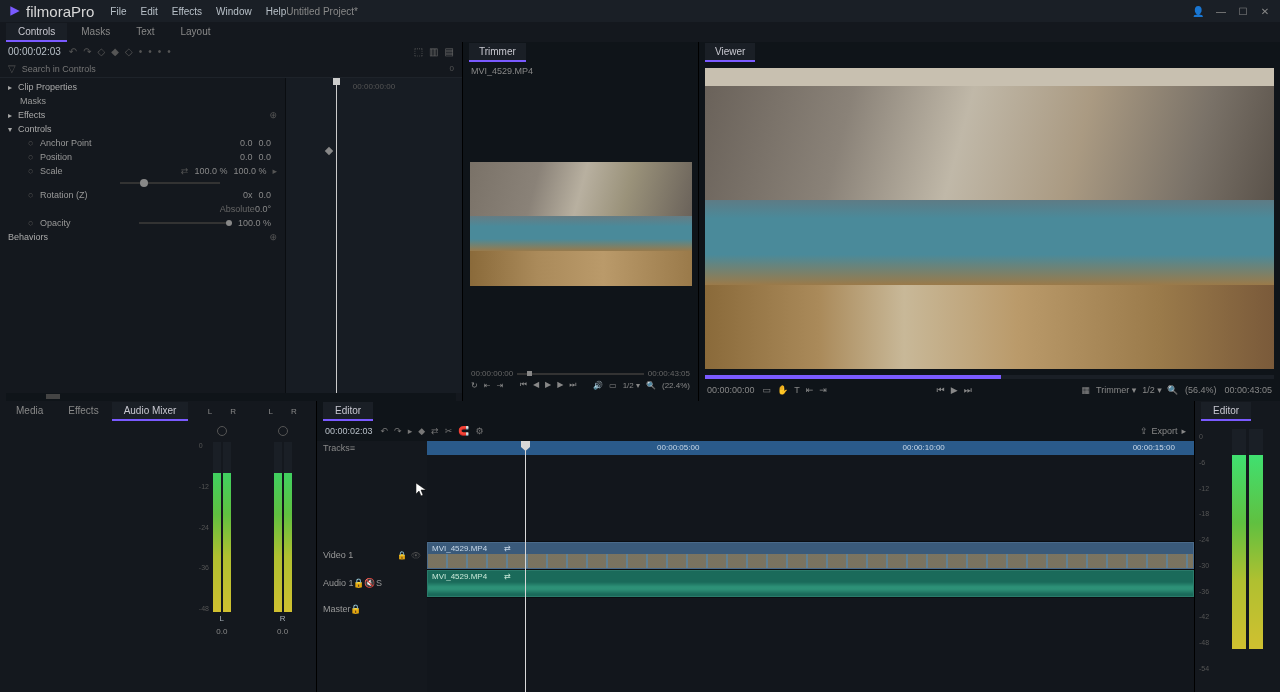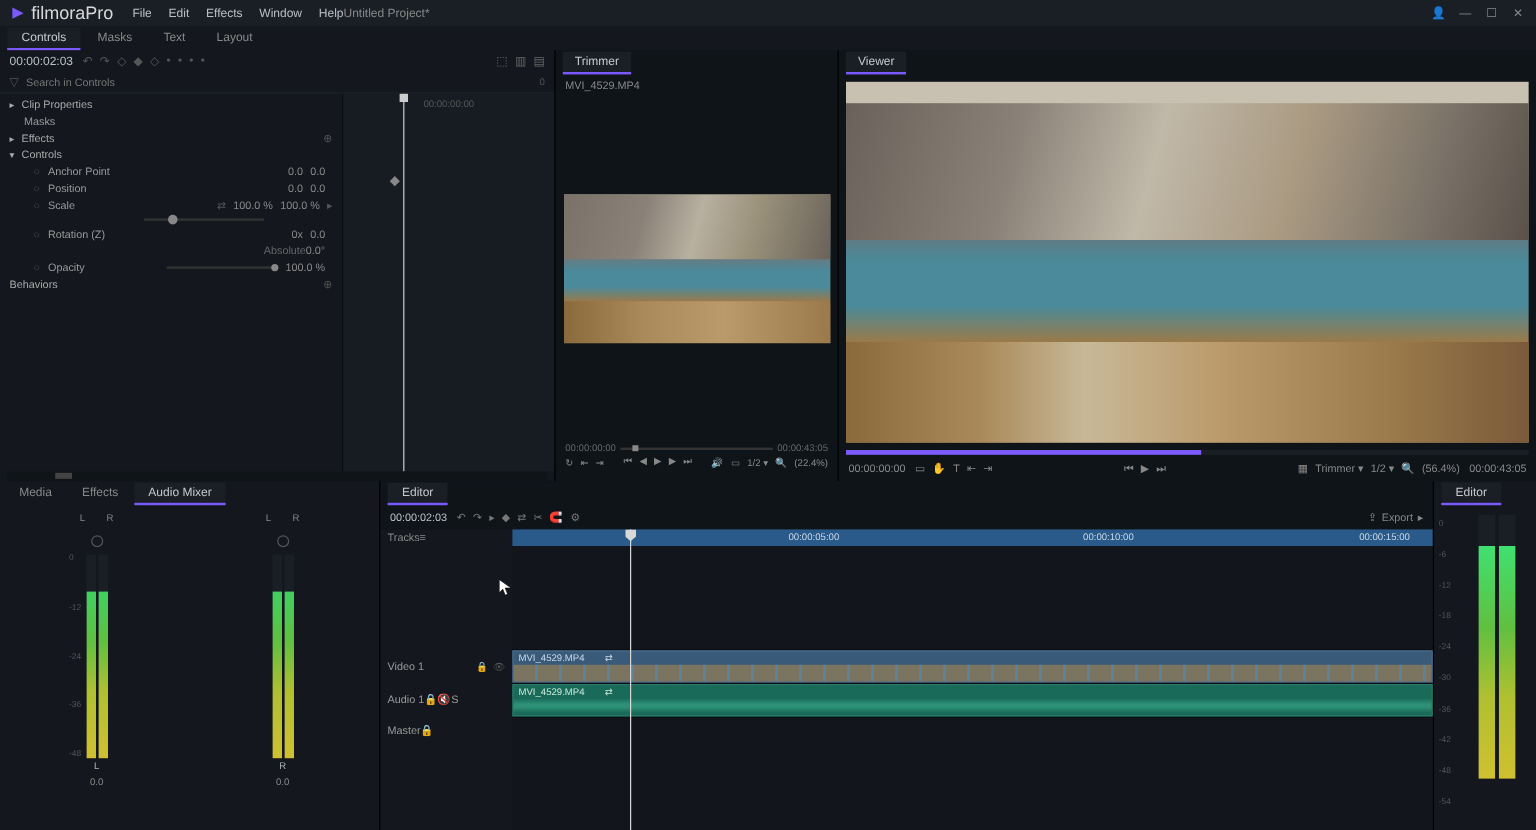--- a/index.html
+++ b/index.html
@@ -59,21 +59,21 @@
 .view-img{position:absolute;inset:0;background:linear-gradient(to bottom,#c8c0b0 0%,#c8c0b0 6%,#9a9288 12%,#7a8288 28%,#6a7278 40%,#4a8a9a 50%,#4a8a9a 62%,#9a7a4a 72%,#aa8a5a 100%)}
 .view-img::before{content:"";position:absolute;top:6%;left:0;right:0;height:38%;background:linear-gradient(105deg,#6a625a 0%,#8a8278 25%,#c0b8a8 45%,#aa9a82 65%,#7a7268 85%,#5a524a 100%)}
 .view-img::after{content:"";position:absolute;bottom:0;left:0;right:0;height:28%;background:linear-gradient(90deg,#8a6a3a 0%,#aa8a5a 20%,#c8b898 35%,#ba9a6a 55%,#9a7a4a 80%,#7a5a3a 100%)}
 .view-progress{height:4px;margin:0 6px;background:#1a1f26;position:relative}
 .view-progress .bar{position:absolute;left:0;width:52%;height:100%;background:#7a5aff}
 .view-transport{height:22px;padding:2px 8px;display:flex;align-items:center;gap:8px;font-size:9px;color:#888}
 .view-transport .left-icons,.view-transport .center-btns,.view-transport .right-ctrl{display:flex;gap:6px;align-items:center}
 .view-transport .center-btns{flex:1;justify-content:center}
 .view-transport span{cursor:pointer}
 .lower{display:flex;height:291px}
-.lower-left{width:316px;background:#14181e;display:flex;flex-direction:column}
+.lower-left{width:316px;background:#14181e;display:flex;flex-direction:row}
 .lower-tabs{height:20px;display:flex;align-items:flex-end;padding-left:4px;gap:1px}
 .mixer-body{flex:1;display:flex;padding:6px 4px;gap:2px}
 .mix-ch{flex:1;display:flex;flex-direction:column;align-items:center;position:relative}
 .mix-labels{display:flex;gap:18px;font-size:8px;color:#888;margin-bottom:4px}
 .mix-knob{width:10px;height:10px;border-radius:50%;border:1px solid #555;margin:6px 0}
 .meter-pair{display:flex;gap:2px;height:170px;align-items:flex-end}
 .meter-bar{width:8px;height:100%;background:#1a1f26;position:relative;overflow:hidden}
 .meter-fill{position:absolute;bottom:0;left:0;right:0;height:82%;background:linear-gradient(to top,#d0c030 0%,#b0c030 40%,#60c040 70%,#40d060 100%)}
 .meter-scale{position:absolute;left:-14px;top:0;bottom:0;display:flex;flex-direction:column;justify-content:space-between;font-size:7px;color:#555}
 .mix-val{font-size:8px;color:#888;margin-top:4px}

